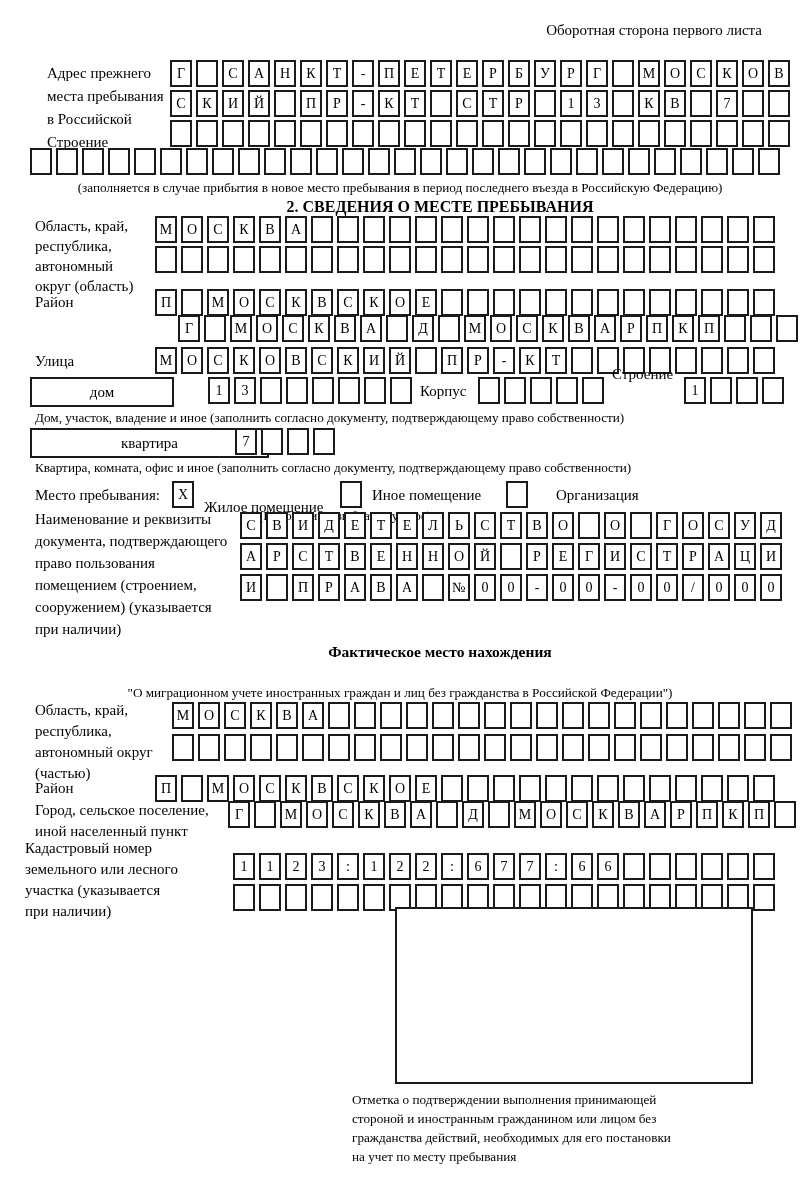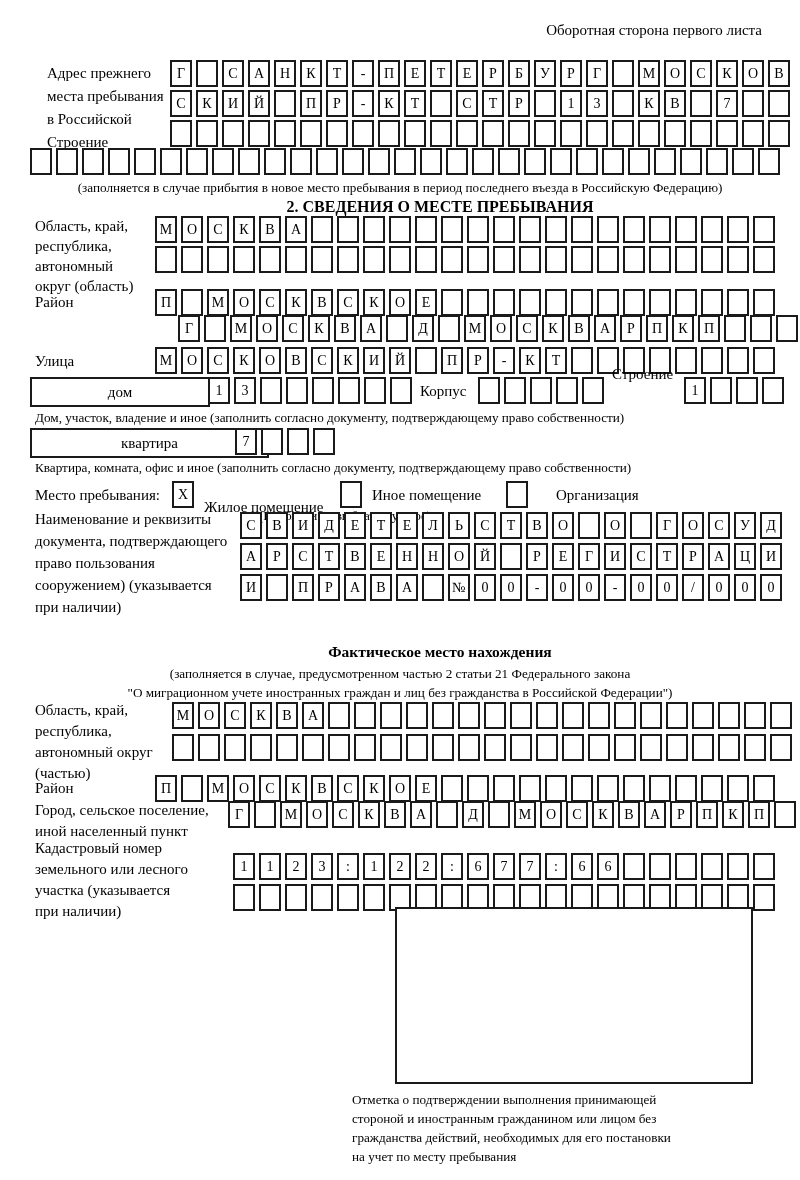--- a/index.html
+++ b/index.html
@@ -282,21 +282,21 @@
       <span class="cell"></span>
       <span class="cell"></span>
       <span class="cell"></span>
       <span class="cell"></span>
       <span class="cell"></span>
       <span class="cell"></span>
       <span class="cell"></span>
       <span class="cell"></span>
     </div>
 
-  <div class="abs wbox" style="top:377px;left:30px;width:180px;">дом</div>
+  <div class="abs wbox" style="top:377px;left:30px;width:144px;">дом</div>
   <div class="abs row" style="top:377px;left:208px;">
       <span class="cell">1</span>
       <span class="cell">3</span>
       <span class="cell"></span>
       <span class="cell"></span>
       <span class="cell"></span>
       <span class="cell"></span>
       <span class="cell"></span>
       <span class="cell"></span>
     </div>
@@ -338,20 +338,21 @@
   <div class="abs row" style="top:481px;left:506px;">
       <span class="cell"></span>
     </div>
   <div class="abs lbl" style="top:485px;left:556px;">Организация</div>
   <div class="abs cap" style="top:508px;left:205px;width:280px;text-align:center;">(Необходимо выбрать нужное)</div>
 
   <div class="abs lbl22" style="top:508px;left:35px;width:205px;">
       <div>Наименование и реквизиты</div>
       <div>документа, подтверждающего</div>
       <div>право пользования</div>
+      <div>помещением (строением,</div>
       <div>сооружением) (указывается</div>
       <div>при наличии)</div>
     </div>
   <div class="abs row" style="top:512px;left:240px;">
       <span class="cell">С</span>
       <span class="cell">В</span>
       <span class="cell">И</span>
       <span class="cell">Д</span>
       <span class="cell">Е</span>
       <span class="cell">Т</span>
@@ -412,21 +413,20 @@
       <span class="cell">-</span>
       <span class="cell">0</span>
       <span class="cell">0</span>
       <span class="cell">/</span>
       <span class="cell">0</span>
       <span class="cell">0</span>
       <span class="cell">0</span>
     </div>
 
   <div class="abs title center" style="top:643px;font-size:15.5px;">Фактическое место нахождения</div>
-  <div class="abs cap center" style="top:666px;">(заполняется в случае, предусмотренном частью 2 статьи 21 Федерального закона</div>
   <div class="abs cap center" style="top:685px;">"О миграционном учете иностранных граждан и лиц без гражданства в Российской Федерации")</div>
 
   <div class="abs lbl21" style="top:700px;left:35px;width:140px;">
       <div>Область, край,</div>
       <div>республика,</div>
       <div>автономный округ</div>
       <div>(частью)</div>
     </div>
   <div class="abs row" style="top:702px;left:172px;">
       <span class="cell">М</span>
@@ -531,21 +531,21 @@
       <span class="cell">К</span>
       <span class="cell">В</span>
       <span class="cell">А</span>
       <span class="cell">Р</span>
       <span class="cell">П</span>
       <span class="cell">К</span>
       <span class="cell">П</span>
       <span class="cell"></span>
     </div>
 
-  <div class="abs lbl21" style="top:838px;left:35px;width:190px;">
+  <div class="abs lbl21" style="top:838px;left:25px;width:190px;">
       <div>Кадастровый номер</div>
       <div>земельного или лесного</div>
       <div>участка (указывается</div>
       <div>при наличии)</div>
     </div>
   <div class="abs row" style="top:853px;left:233px;">
       <span class="cell">1</span>
       <span class="cell">1</span>
       <span class="cell">2</span>
       <span class="cell">3</span>

